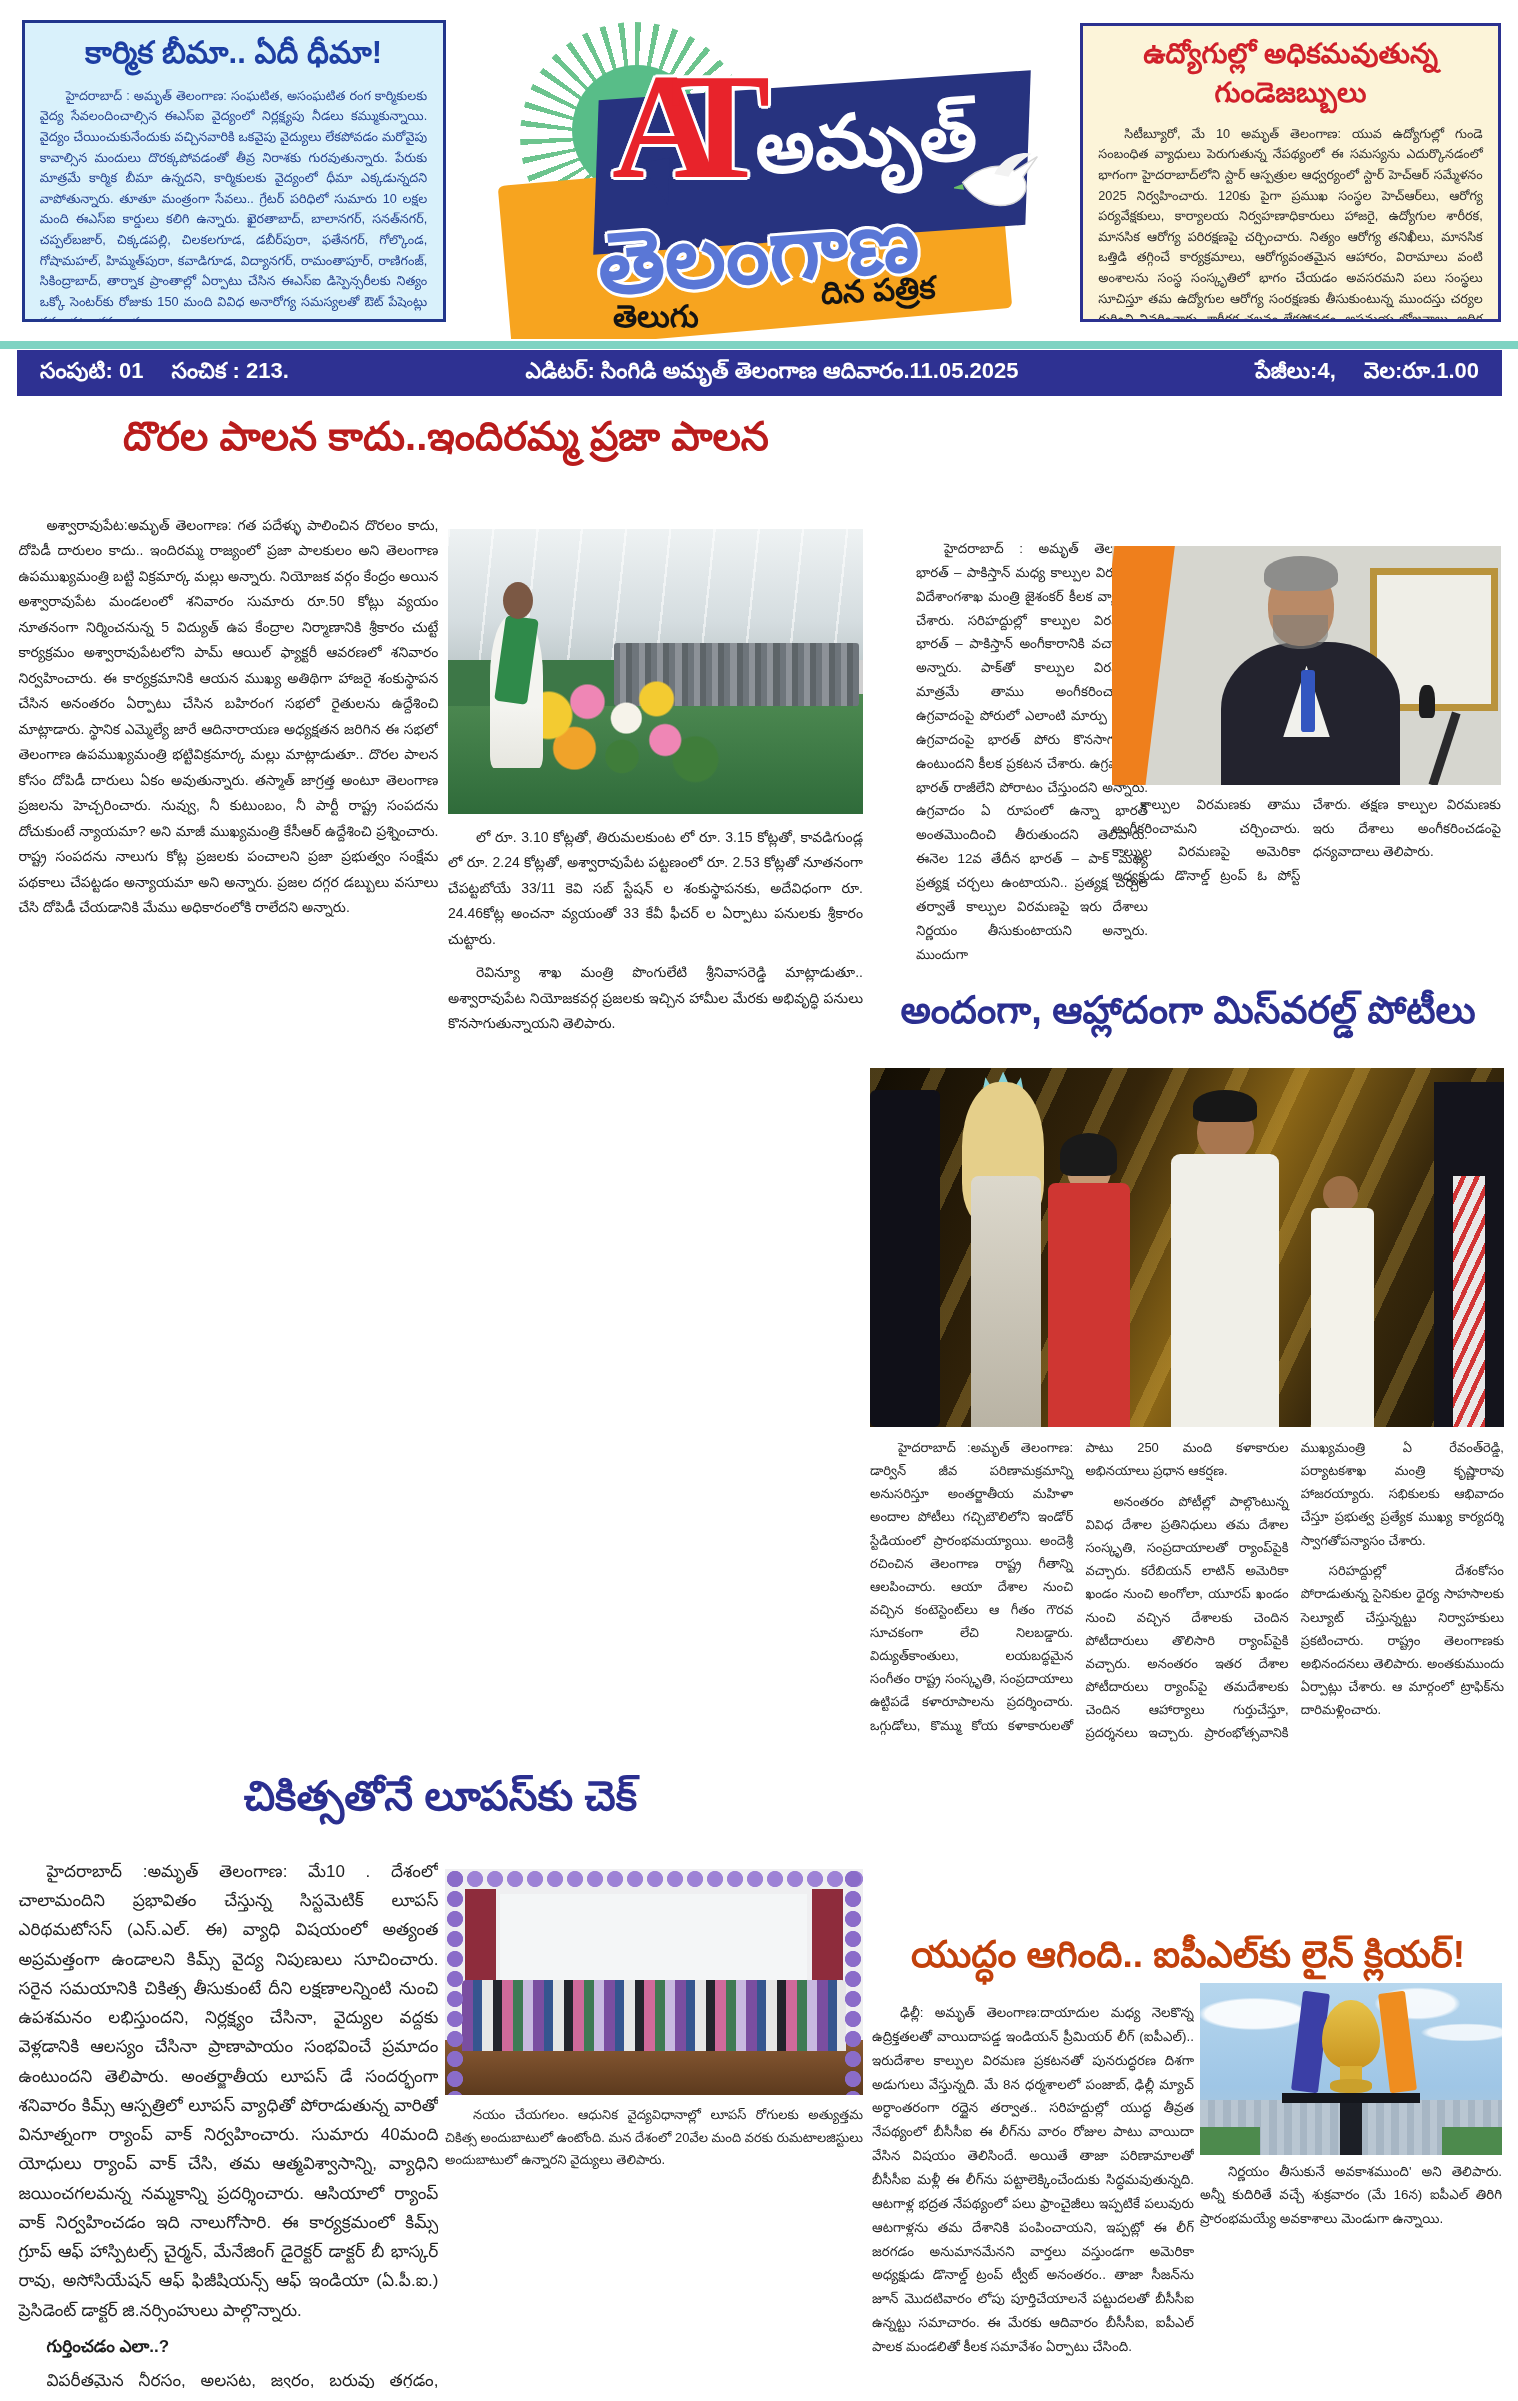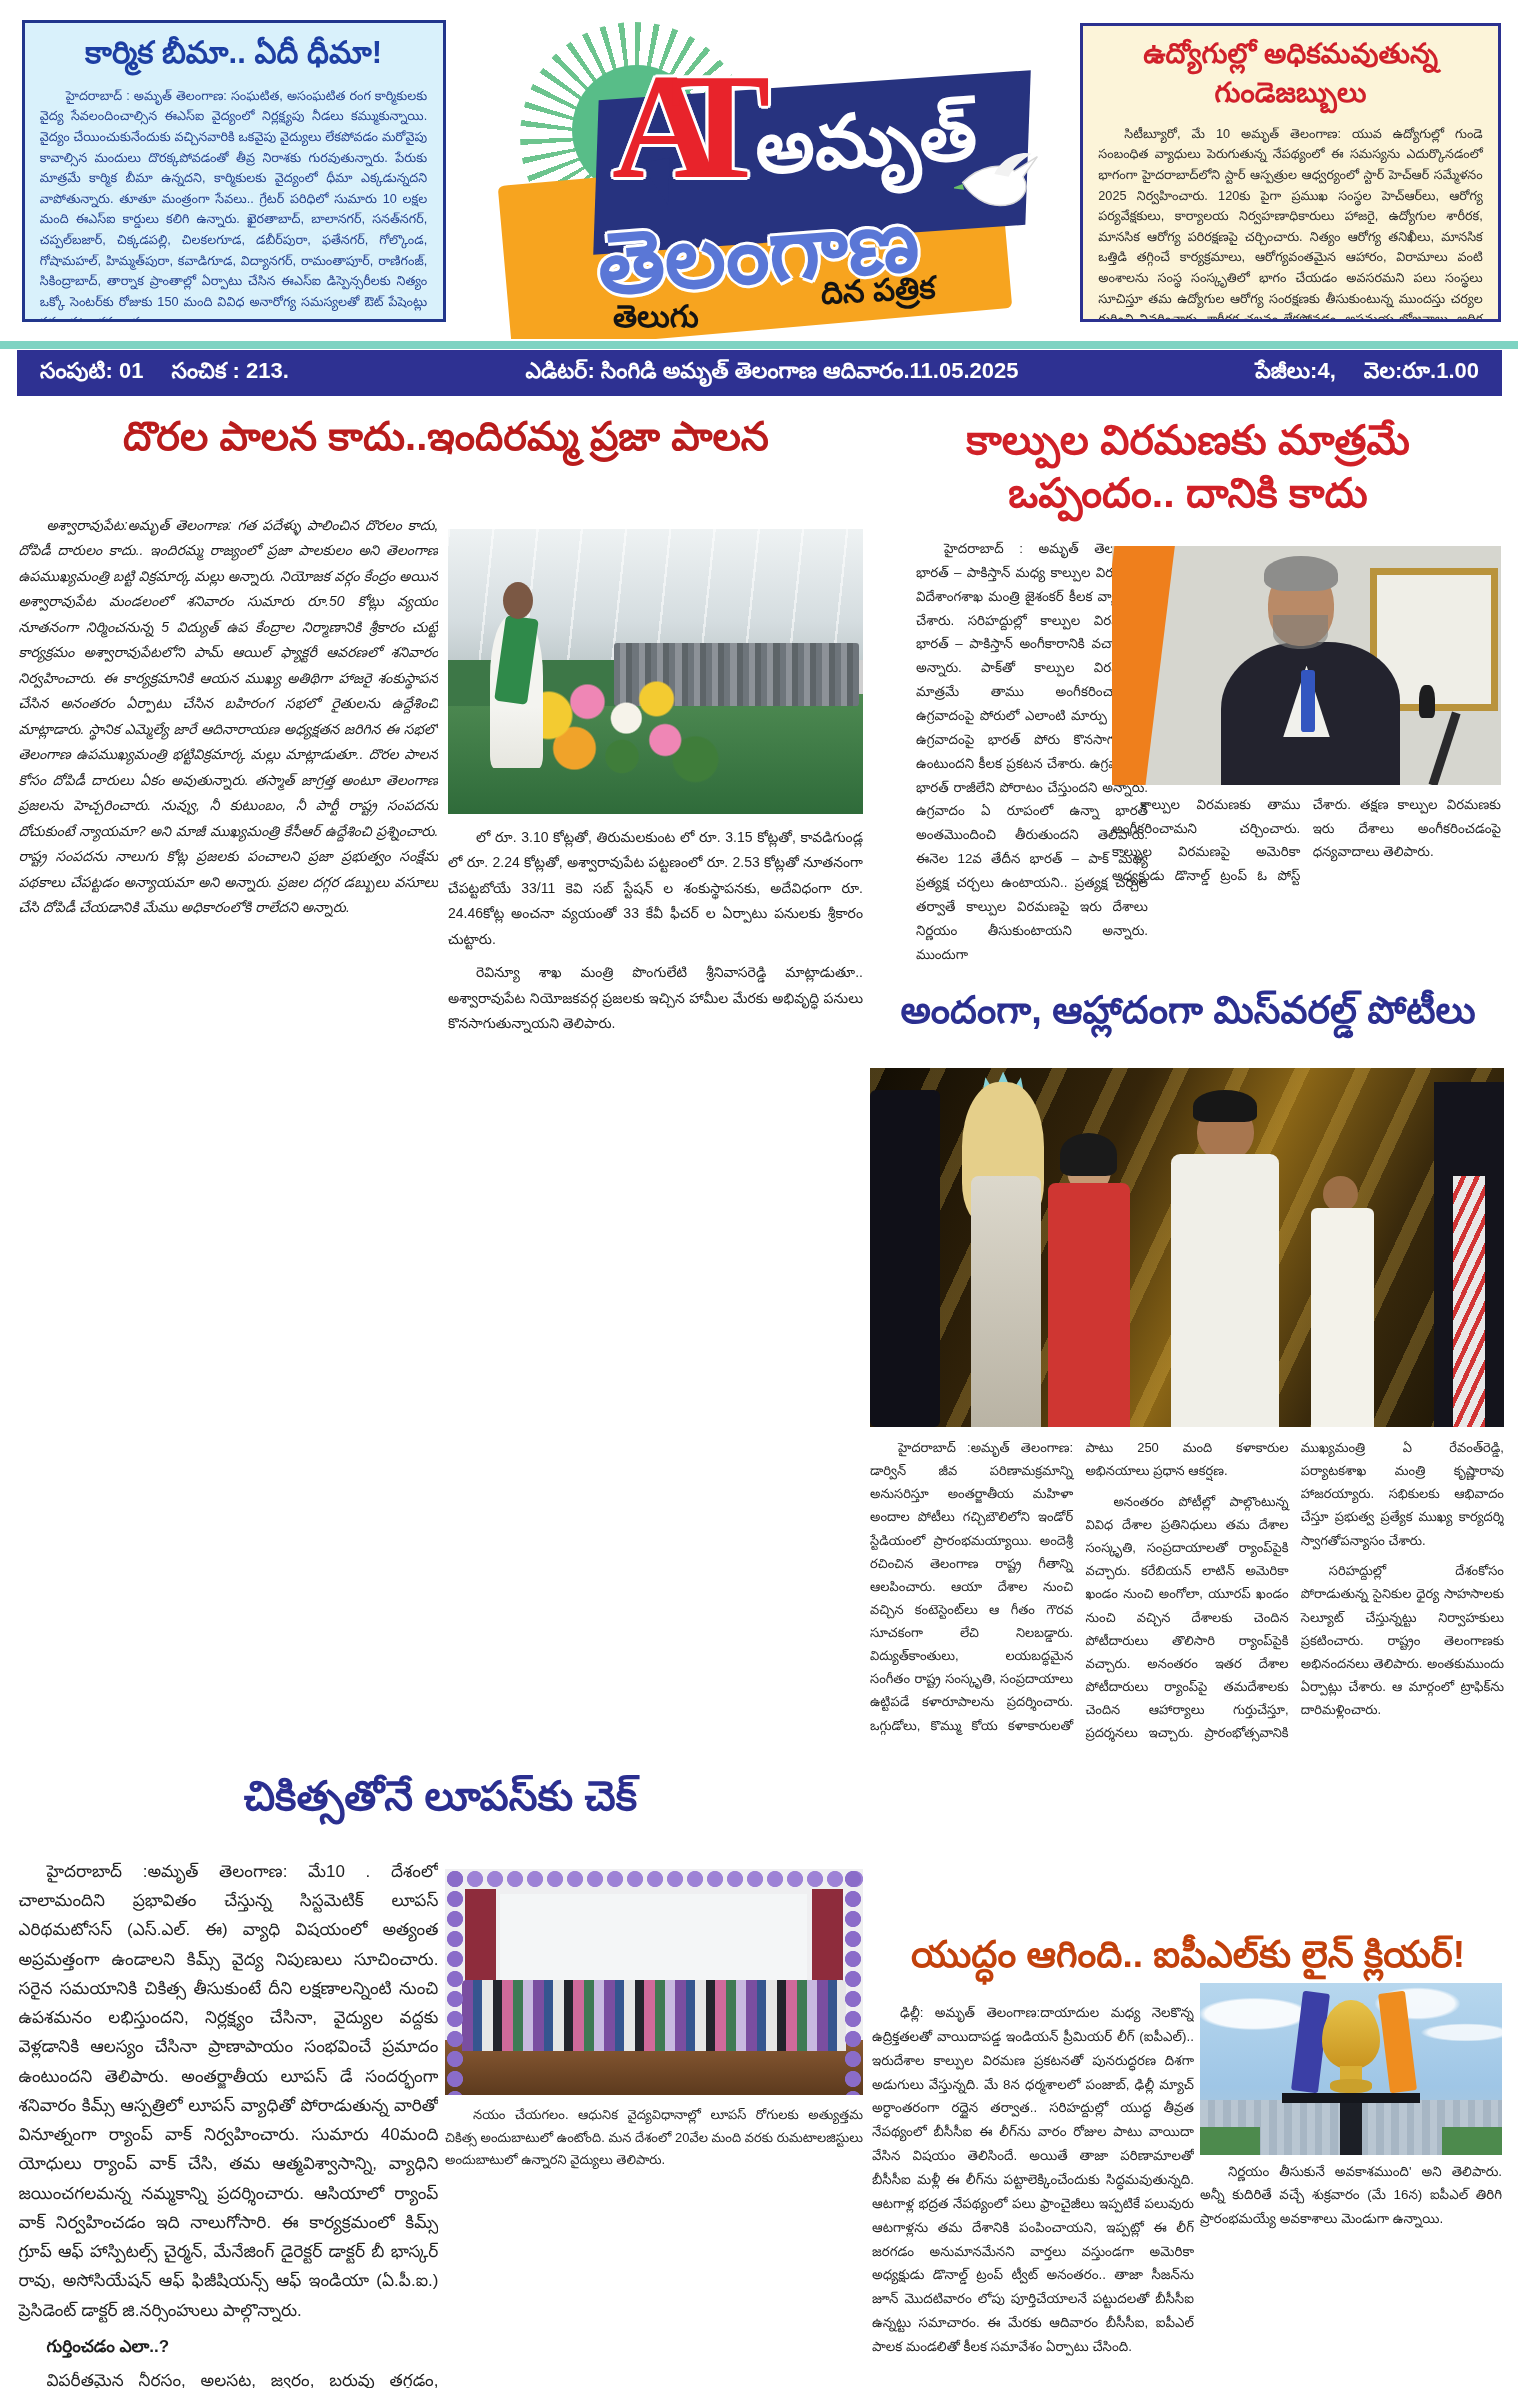--- a/index.html
+++ b/index.html
@@ -38,21 +38,21 @@
   
   .headline{font-weight:bold;text-align:center;line-height:1.18;}
   .h-dora{left:24px;top:413px;width:844px;height:91px;font-size:40px;color:#b91c1c;}
   .h-cease{left:872px;top:414px;width:632px;height:117px;font-size:41px;color:#d02027;line-height:1.3;}
   .h-mw{left:872px;top:988px;width:632px;height:71px;font-size:38px;color:#2b2f90;}
   .h-lupus{left:18.4px;top:1772px;width:844px;height:72px;font-size:41px;color:#2b2f90;}
   .h-ipl{left:872px;top:1933px;width:632px;height:64px;font-size:37px;color:#c2410c;}
   
   .copy{color:#1f1f1f;text-align:justify;overflow:hidden;}
   .copy p{margin:0 0 7.7px;text-indent:28px;}
-  .dora-col1{left:18.4px;top:513px;width:420px;height:1247px;font-size:14px;line-height:1.82;font-style:italic;}
+  .dora-col1{left:18.4px;top:513px;width:420px;height:1247px;font-size:14px;line-height:1.82;}
   .dora-col2{left:448px;top:825px;width:415px;height:930px;font-size:14px;line-height:1.82;}
   .cease-colA{left:872px;top:537px;width:232px;height:440px;font-size:13.4px;line-height:1.78;margin-left:44px;}
   .cease-colB{left:1112px;top:793px;width:389px;height:183px;font-size:13.4px;line-height:1.76;column-count:2;column-gap:12.3px;}
   .mw-text{left:870px;top:1436px;width:634px;height:496px;font-size:13px;line-height:1.78;column-count:3;column-gap:12.3px;}
   .lupus-col1{left:18.4px;top:1857px;width:420px;height:531px;font-size:17px;line-height:1.72;}
   .lupus-col1 .subhead{font-weight:bold;text-indent:28px;margin:4.6px 0;}
   .lupus-col2{left:445px;top:2104px;width:418px;height:284px;font-size:13px;line-height:1.74;}
   .ipl-col1{left:872px;top:2001px;width:322px;height:388px;font-size:13.4px;line-height:1.78;}
   .ipl-col2{left:1200px;top:2160px;width:302px;height:229px;font-size:13.4px;line-height:1.74;}
   
@@ -186,24 +186,20 @@
     <div class="abs dp-flowers"></div>
     <div class="abs dp-body"></div>
     <div class="abs dp-scarf"></div>
     <div class="abs dp-head"></div>
   </div>
   <div class="abs copy dora-col2">
     <p>లో రూ. 3.10 కోట్లతో, తిరుమలకుంట లో రూ. 3.15 కోట్లతో, కావడిగుండ్ల లో రూ. 2.24 కోట్లతో, అశ్వారావుపేట పట్టణంలో రూ. 2.53 కోట్లతో నూతనంగా చేపట్టబోయే 33/11 కెవి సబ్ స్టేషన్ ల శంకుస్థాపనకు, అదేవిధంగా రూ. 24.46కోట్ల అంచనా వ్యయంతో 33 కేవీ ఫీచర్ ల ఏర్పాటు పనులకు శ్రీకారం చుట్టారు.</p>
     <p>రెవిన్యూ శాఖ మంత్రి పొంగులేటి శ్రీనివాసరెడ్డి మాట్లాడుతూ.. అశ్వారావుపేట నియోజకవర్గ ప్రజలకు ఇచ్చిన హామీల మేరకు అభివృద్ధి పనులు కొనసాగుతున్నాయని తెలిపారు.</p>
   </div>
 
-  <div class="abs headline h-cease">
-    <div>కాల్పుల విరమణకు మాత్రమే</div>
-    <div>ఒప్పందం.. దానికి కాదు</div>
-  </div>
   <div class="abs copy cease-colA">
     <p>హైదరాబాద్ : అమృత్ తెలంగాణ: భారత్ – పాకిస్తాన్ మధ్య కాల్పుల విరమణపై విదేశాంగశాఖ మంత్రి జైశంకర్ కీలక వ్యాఖ్యలు చేశారు. సరిహద్దుల్లో కాల్పుల విరమణకు భారత్ – పాకిస్తాన్ అంగీకారానికి వచ్చాయని అన్నారు. పాక్‌తో కాల్పుల విరమణకు మాత్రమే తాము అంగీకరించామని.. ఉగ్రవాదంపై పోరులో ఎలాంటి మార్పు లేదని.. ఉగ్రవాదంపై భారత్ పోరు కొనసాగుతూనే ఉంటుందని కీలక ప్రకటన చేశారు. ఉగ్రవాదంపై భారత్ రాజీలేని పోరాటం చేస్తుందని అన్నారు. ఉగ్రవాదం ఏ రూపంలో ఉన్నా భారత్ అంతమొందించి తీరుతుందని తెలిపారు. ఈనెల 12వ తేదీన భారత్ – పాక్ మధ్య ప్రత్యక్ష చర్చలు ఉంటాయని.. ప్రత్యక్ష చర్చల తర్వాతే కాల్పుల విరమణపై ఇరు దేశాలు నిర్ణయం తీసుకుంటాయని అన్నారు. ముందుగా</p>
   </div>
   <div class="abs photo cease-photo">
     <div class="abs cp-flag"></div>
     <div class="abs cp-frame"></div>
     <div class="abs cp-suit"></div>
     <div class="abs cp-shirt"></div>
     <div class="abs cp-tie"></div>
     <div class="abs cp-head"></div>

